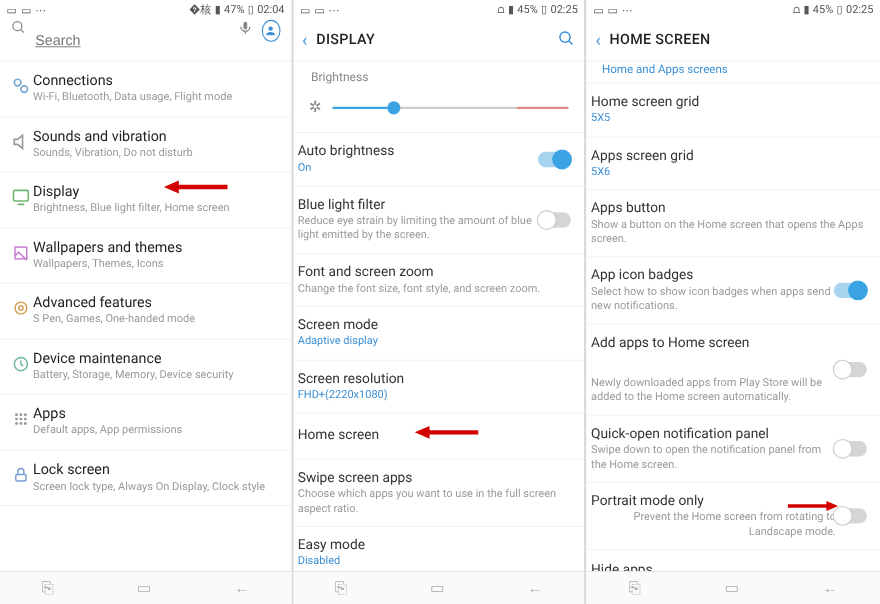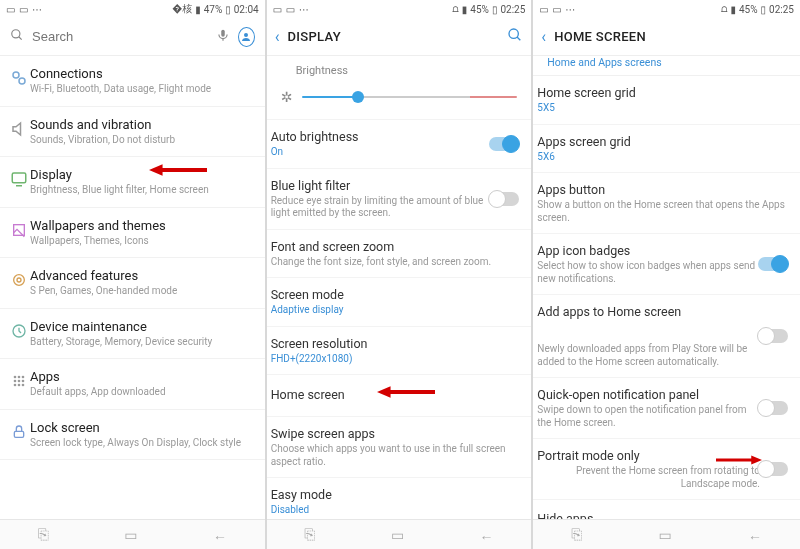--- a/index.html
+++ b/index.html
@@ -48,25 +48,25 @@
     gap: 8px;
   }
   .header-title { font-size: 13px; font-weight: 500; color: #222; letter-spacing: 0.3px; }
   .header-search-icon { margin-left: auto; color: #3a8fd6; }
   .back-arrow { color: #3a8fd6; font-size: 16px; cursor: pointer; }
 
   
   .search-row {
     height: 38px;
     display: flex;
-    align-items: center;
     padding: 0 10px;
     border-bottom: 1px solid #eee;
     gap: 8px;
     color: #888;
+    text-decoration: underline;
   }
   .search-row input {
     border: none;
     flex: 1;
     font-size: 13px;
     color: #888;
     outline: none;
     background: transparent;
   }
   .avatar {
@@ -101,21 +101,21 @@
   
   .row2 {
     padding: 9px 4px;
     border-bottom: 1px solid #f3f3f3;
     position: relative;
   }
   .row2 .title { font-size: 12.5px; color: #333; margin-bottom: 2px; }
   .row2 .sub { font-size: 10px; color: #9a9a9a; line-height:1.25; }
   .row2 .sub.blue { color: #3a8fd6; }
   .row2.noborder { border-bottom: none; }
-  .section-label { font-size: 11px; color:#888; padding: 8px 29px 2px; }
+  .section-label { font-size: 11px; color:#888; padding: 8px 16px 2px; }
   .divider { height:1px; background:#f0f0f0; }
 
   
   .toggle {
     position: absolute; right: 12px; top: 50%; transform: translateY(-50%);
     width: 30px; height: 14px; border-radius: 8px; background:#d5d5d5;
   }
   .toggle::after {
     content:''; position:absolute; width:16px; height:16px; border-radius:50%;
     background:#fff; border:1px solid #ccc; top:-2px; left:-1px;
@@ -294,21 +294,21 @@
               <circle cx="6" cy="12" r="2"></circle>
               <circle cx="12" cy="12" r="2"></circle>
               <circle cx="18" cy="12" r="2"></circle>
               <circle cx="6" cy="18" r="2"></circle>
               <circle cx="12" cy="18" r="2"></circle>
               <circle cx="18" cy="18" r="2"></circle>
             </svg>
           </span>
         <div class="txt">
             <div class="title">Apps</div>
-            <div class="sub">Default apps, App downloaded</div>
+            <div class="sub">Default apps, App permissions</div>
           </div>
       </div>
       <div class="row1">
         <span class="icon-slot">
             <svg width="16" height="16" viewBox="0 0 24 24" stroke="#7a9cd6" fill="none" stroke-width="2">
               <rect x="5" y="11" width="14" height="9" rx="2"></rect>
               <path d="M8 11V7a4 4 0 0 1 8 0v4"></path>
             </svg>
           </span>
         <div class="txt">

